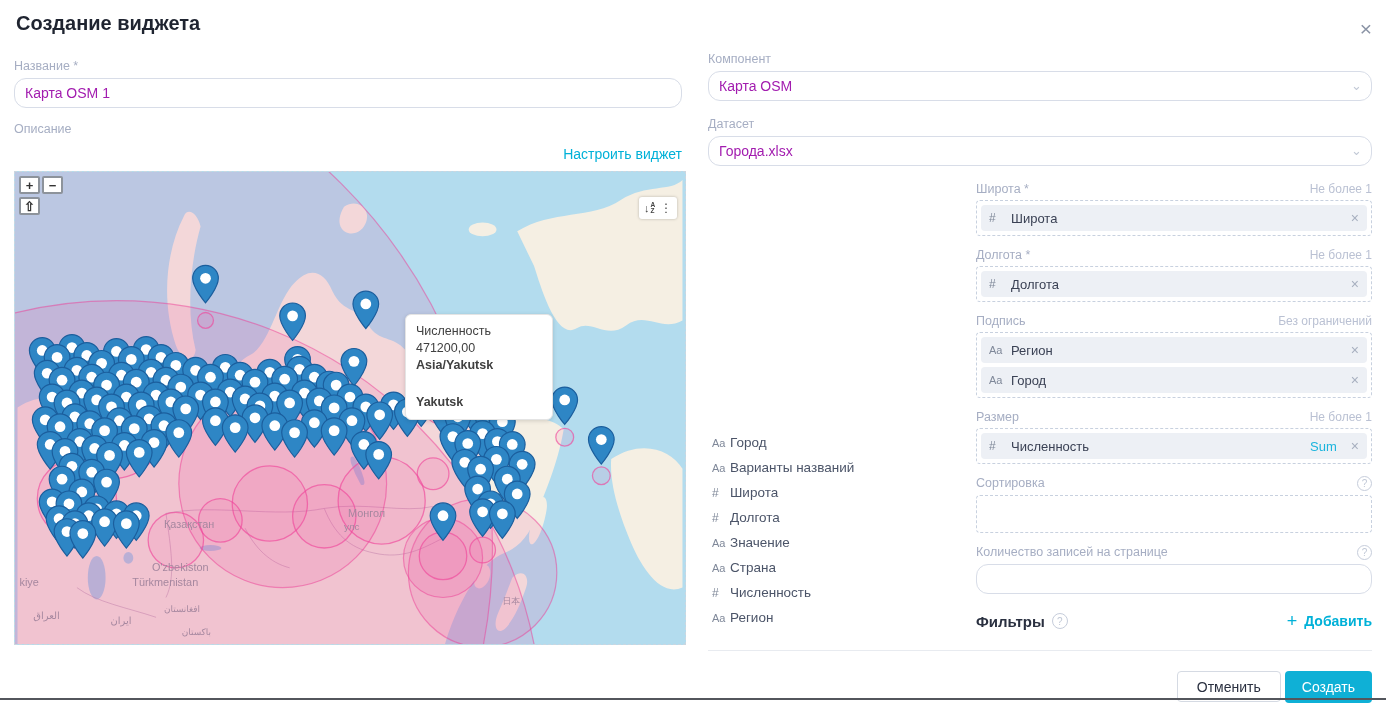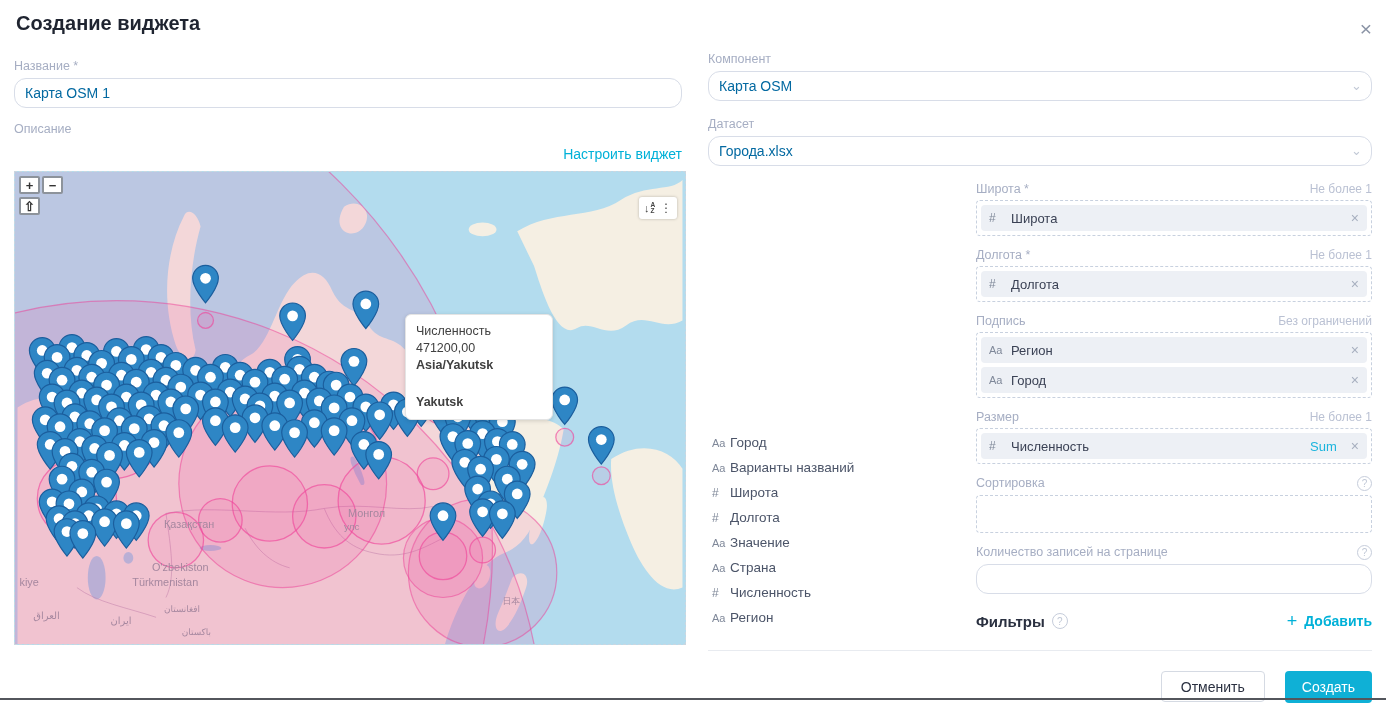--- a/index.html
+++ b/index.html
@@ -2,21 +2,21 @@
 <html><head>
 <meta charset="utf-8">
 <style>
   html,body{margin:0;padding:0;overflow:hidden}
   body{width:1386px;height:705px;background:#fff;font-family:"Liberation Sans",sans-serif;position:relative;color:#3b4254}
   .dialog-title{position:absolute;left:16px;top:12px;font-size:20px;font-weight:700;color:#1f2430}
   .close-x{position:absolute;right:14px;top:18px;font-size:21px;color:#8a93a5;cursor:pointer;line-height:1}
   .col-left{position:absolute;left:14px;top:59px;width:668px}
   .col-right{position:absolute;left:708px;top:52px;width:664px}
   .f-label{font-size:12.5px;color:#a6aec3;margin-bottom:5px}
-  .t-input{box-sizing:border-box;width:100%;height:30px;border:1px solid #d8dde8;border-radius:12px;padding:0 10px;font-size:14px;color:#0369a1;font-family:inherit;background:#fff}
+  .t-input{box-sizing:border-box;width:100%;height:30px;border:1px solid #d8dde8;border-radius:12px;padding:0 10px;font-size:14px;color:#a21caf;font-family:inherit;background:#fff}
   .mt{margin-top:14px}
   .link-row{margin-top:9px;text-align:right;height:18px}
   .cfg-link{color:#00b1d8;font-size:14px;font-weight:500;text-decoration:none;cursor:pointer}
   
   .map-wrap{position:relative;margin-top:8px;width:670px;height:472px;border:1px dashed #ccd6df;background:#b3dcee;overflow:hidden}
   .map-svg{position:absolute;left:0;top:0}
   .map-svg text{font-family:"Liberation Sans",sans-serif}
   .zoombtn{position:absolute;width:21px;height:18px;background:#fff;border:2px solid #8d939b;border-radius:2px;font-size:13px;font-weight:700;color:#333;display:flex;align-items:center;justify-content:center;cursor:pointer;box-sizing:border-box}
   .ctl-tr{position:absolute;right:8px;top:25px;width:38px;height:22px;background:#fff;border-radius:3px;box-shadow:0 0 3px rgba(0,0,0,.25);display:flex;align-items:center;justify-content:space-evenly;cursor:pointer}
   .az{display:flex;align-items:center;font-size:11px;color:#444;line-height:1}
@@ -49,21 +49,21 @@
   .agg{margin-left:auto;color:#1ab4dd;font-size:13px;cursor:pointer}
   .cx{color:#a7afbf;font-size:14px;margin-left:10px;cursor:pointer}
   .chip:not(:has(.agg)) .cx{margin-left:auto}
   .help{display:inline-flex;width:15px;height:15px;border:1.3px solid #c6cddb;border-radius:50%;color:#c0c8d6;font-size:10px;align-items:center;justify-content:center;box-sizing:border-box;vertical-align:-2px}
   .filters-row{display:flex;align-items:center;margin-top:18px}
   .filters-title{font-size:15px;font-weight:600;color:#2a3040;margin-right:7px}
   .add-filter{margin-left:auto;display:flex;align-items:center;gap:7px;color:#00b1d8;cursor:pointer}
   .add-plus{font-size:18px;font-weight:400;line-height:1}
   .add-txt{font-size:14px;font-weight:700}
   .divider{margin-top:20px;border-top:1px solid #e8ebf0;height:0}
-  .btn-row{margin-top:20px;display:flex;justify-content:flex-end;gap:20px}
+  .btn-row{margin-top:20px;display:flex;justify-content:flex-end;gap:4px}
   .btn{height:31px;border-radius:4px;font-size:14px;font-family:inherit;cursor:pointer;display:flex;align-items:center;justify-content:center}
   .btn-cancel{background:#fff;border:1px solid #d5dae3;color:#2a3040;padding:0 19px}
   .btn-create{background:#0fb0d6;border:none;color:#fff;padding:16px 17px}
   .bottom-edge{position:absolute;left:0;right:0;top:698px;height:2px;background:#53565c}
 </style>
 </head>
 <body>
 
 <div class="dialog-title">Создание виджета</div>
 <div class="close-x">×</div>

